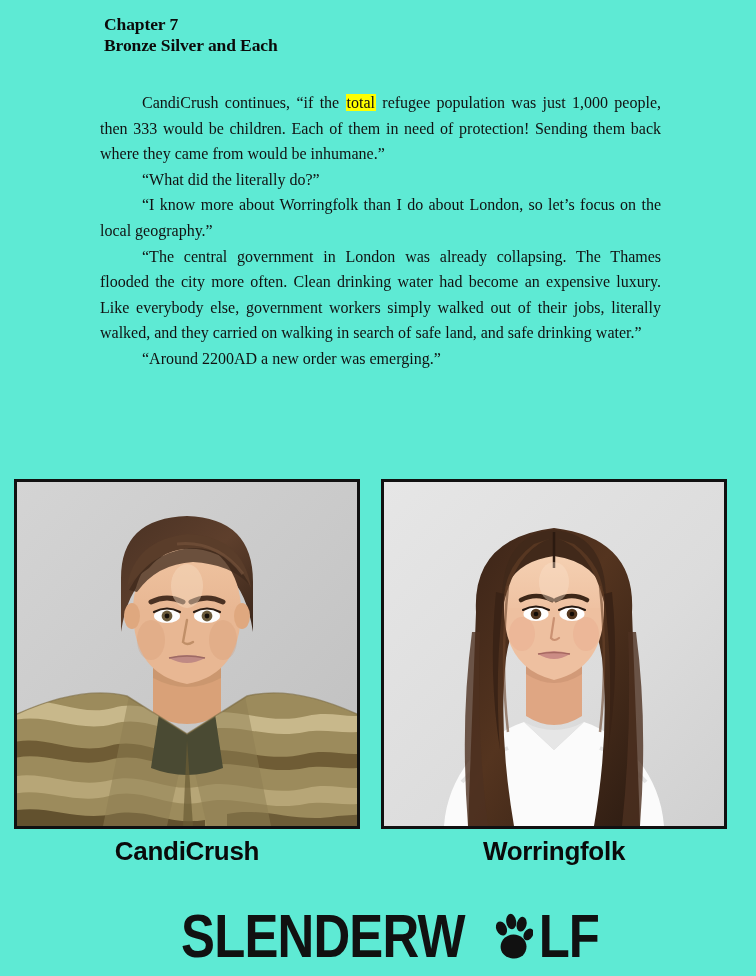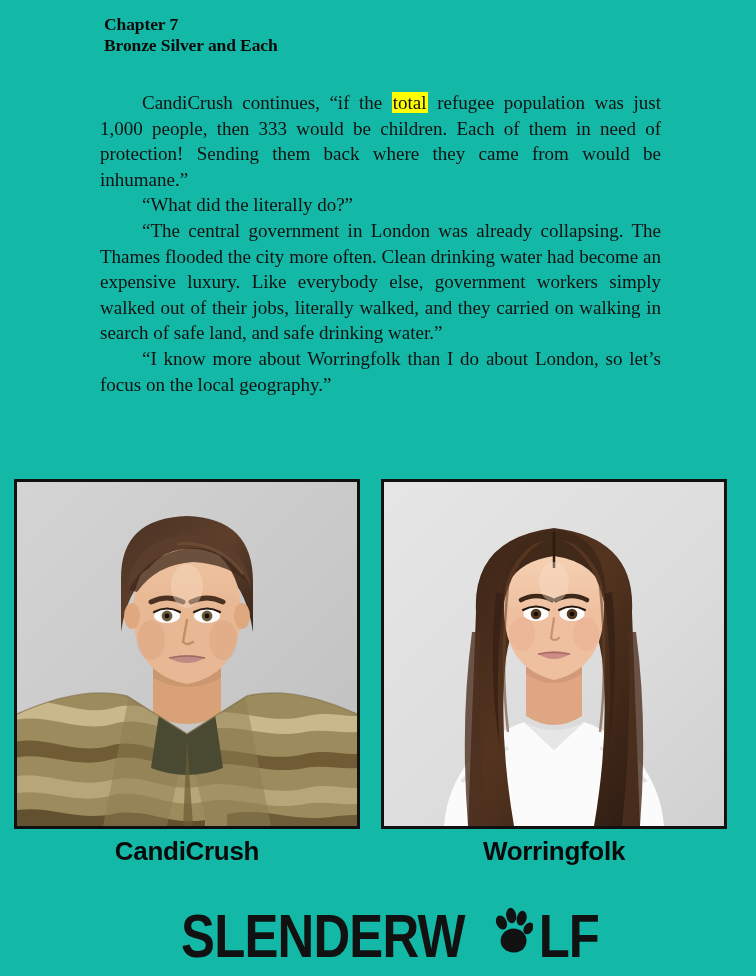--- a/index.html
+++ b/index.html
@@ -13,21 +13,21 @@
     height: 976px;
     position: relative;
     overflow: hidden;
     font-family: "Liberation Serif", "DejaVu Serif", serif;
     color: #000000;
   }
 
   .page {
     position: absolute;
     inset: 0;
-    background: #14b8a6;
+    background: #5eead4;
   }
 
   
   .chapter-heading {
     position: absolute;
     left: 104px;
     top: 14px;
     width: 560px;
   }
   .chapter-heading .line {
@@ -45,21 +45,21 @@
     position: absolute;
     left: 100px;
     top: 90px;
     width: 561px;
   }
   .body-copy p {
     margin: 0;
     text-align: justify;
     text-justify: inter-word;
     text-indent: 42px;
-    font-size: 19px;
+    font-size: 16px;
     line-height: 25.6px;
     color: #111111;
     font-family: "Liberation Serif", "DejaVu Serif", serif;
   }
   .body-copy p.last-of-para {
     text-align-last: left;
   }
   mark.hl {
     background: #ffff00;
     color: #111111;
@@ -118,20 +118,21 @@
     left: 0;
     top: 903px;
     width: 756px;
     height: 66px;
     display: flex;
     align-items: center;
     justify-content: center;
   }
   .logo-inner {
     display: flex;
+    align-items: center;
     justify-content: center;
     gap: 0;
   }
   .logo-word {
     font-family: "Liberation Sans", "DejaVu Sans", sans-serif;
     font-weight: bold;
     font-size: 62px;
     line-height: 62px;
     letter-spacing: -1px;
     color: #111111;
@@ -160,24 +161,25 @@
   </div>
 
   <div class="body-copy">
 
     <p class="last-of-para">
       <span>CandiCrush continues, “if the </span><mark class="hl">total</mark><span> refugee population was just 1,000 people, then 333 would be children. Each of them in need of protection! Sending them back where they came from would be inhumane.”</span>
     </p>
 
     <p class="last-of-para">“What did the literally do?”</p>
 
+    <p class="last-of-para">“I know more about Worringfolk than I do about London, so let’s focus on the local geography.”</p>
+
     <p class="last-of-para">“The central government in London was already collapsing. The Thames flooded the city more often. Clean drinking water had become an expensive luxury. Like everybody else, government workers simply walked out of their jobs, literally walked, and they carried on walking in search of safe land, and safe drinking water.”</p>
 
-    <p class="last-of-para">“I know more about Worringfolk than I do about London, so let’s focus on the local geography.”</p>
-
+    <p class="last-of-para">“Around 2200AD a new order was emerging.”</p>
 
   </div>
 
   <div class="photo-row">
 
     <div class="photo-frame">
       <svg class="photo-canvas" viewBox="0 0 340 344" preserveAspectRatio="xMidYMid slice">
         <defs>
           <linearGradient id="bgA" x1="0" y1="0" x2="1" y2="1">
             <stop offset="0%" stop-color="#d4d4d4"></stop>

